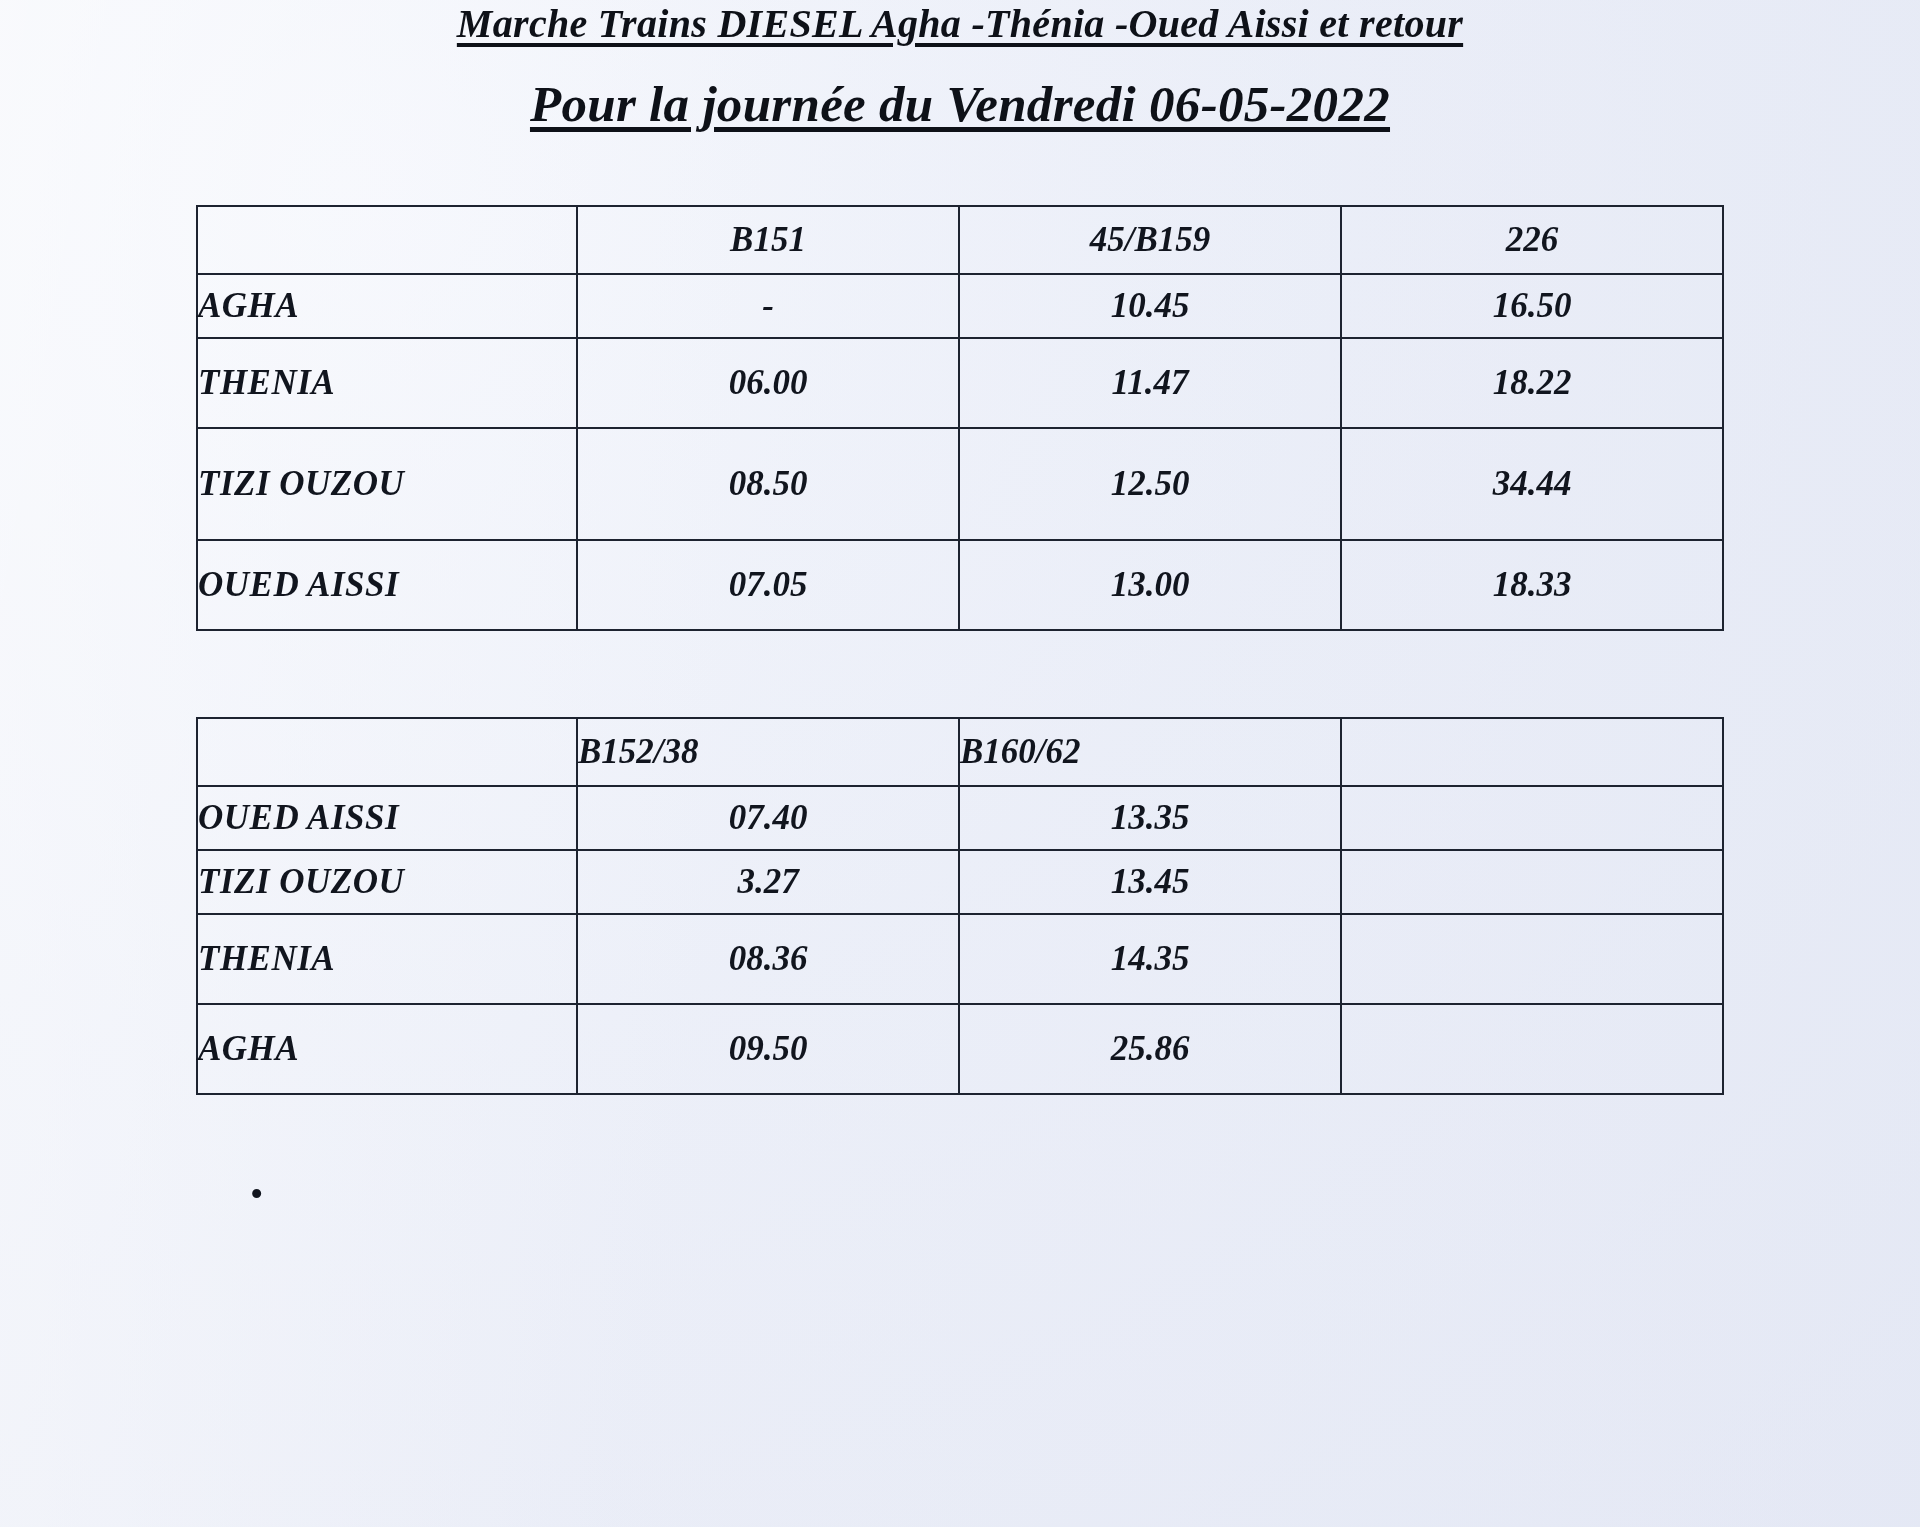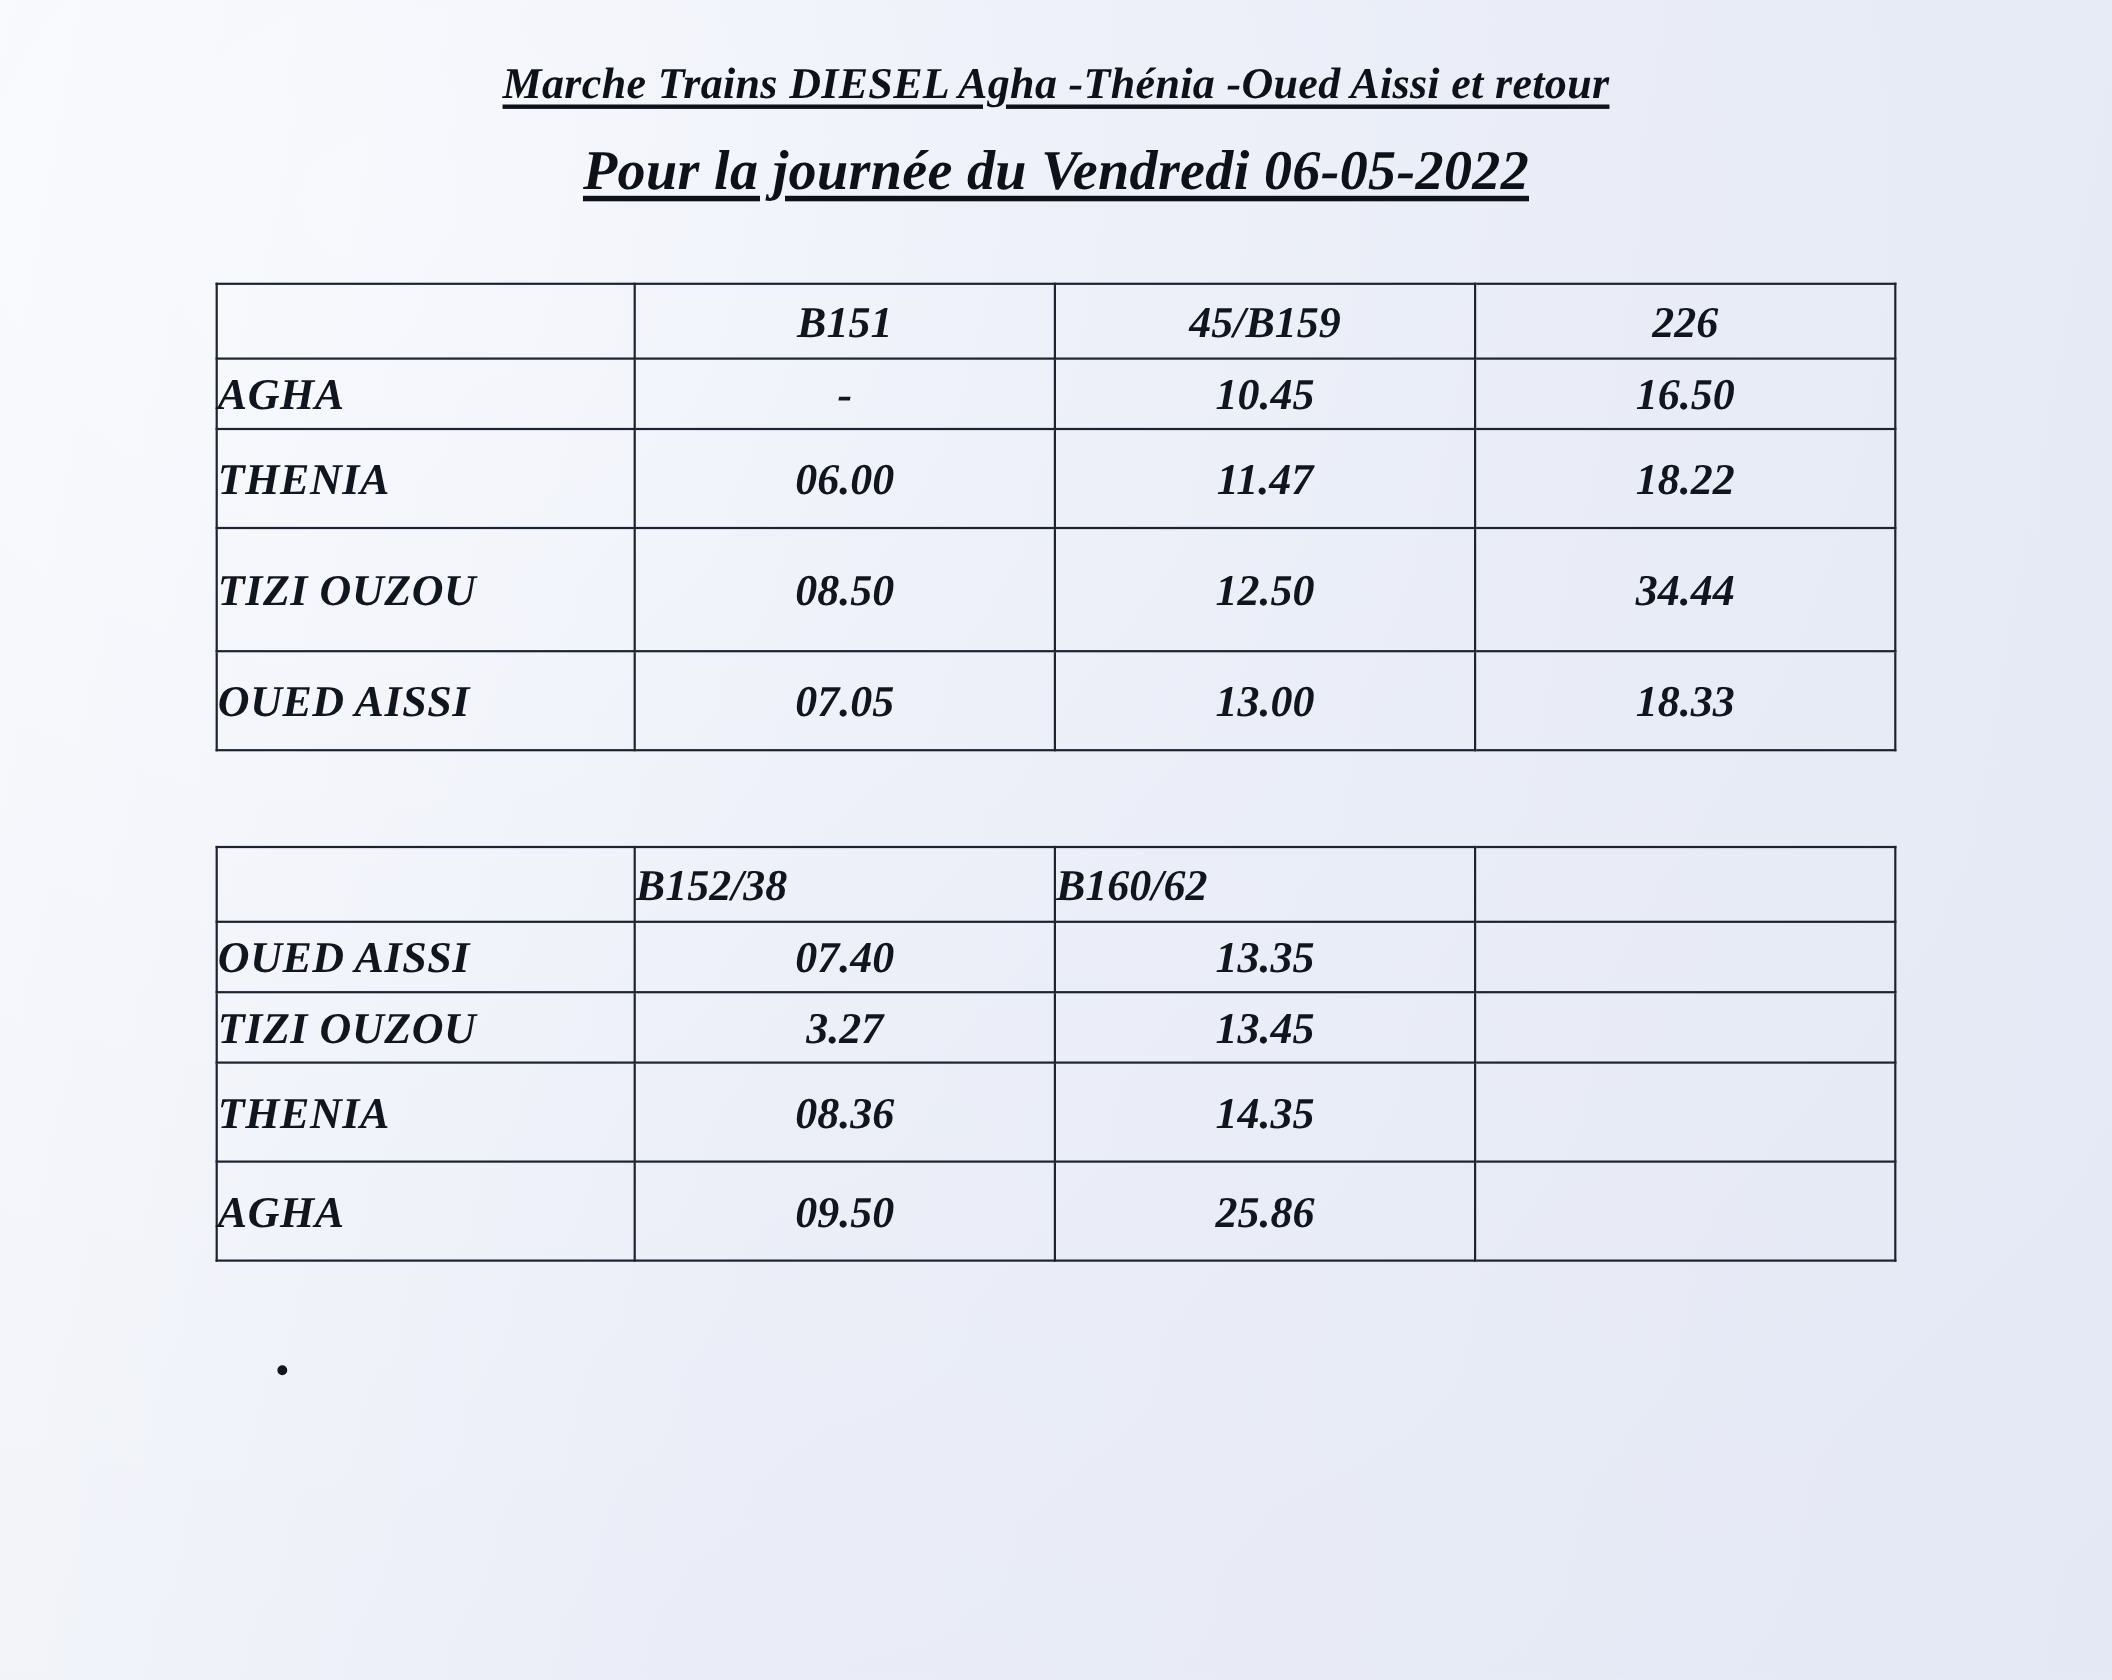--- a/index.html
+++ b/index.html
@@ -30,21 +30,20 @@
     pointer-events: none;
   }
   .content {
     position: relative;
     z-index: 2;
     padding: 0;
   }
 
   .title-block {
     text-align: center;
-    padding-top: 52px;
   }
   .title-line {
     font-weight: bold;
     font-style: italic;
     text-decoration: underline;
     text-underline-offset: 6px;
     letter-spacing: 0.3px;
     color: #0e1118;
   }
   .title-main {
@@ -64,21 +63,21 @@
   table.sched {
     border-collapse: collapse;
     table-layout: fixed;
     width: 1528px;
     border: 2px solid #1d2330;
   }
   table.sched td, table.sched th {
     border: 2px solid #1d2330;
     font-style: italic;
     font-weight: bold;
-    font-size: 40px;
+    font-size: 35px;
     color: #11151e;
     padding: 0;
   }
   .col-station { width: 380px; }
   .col-train   { width: 382px; }
 
   td.station {
     text-align: left;
     padding-left: 16px;
     height: 62px;

